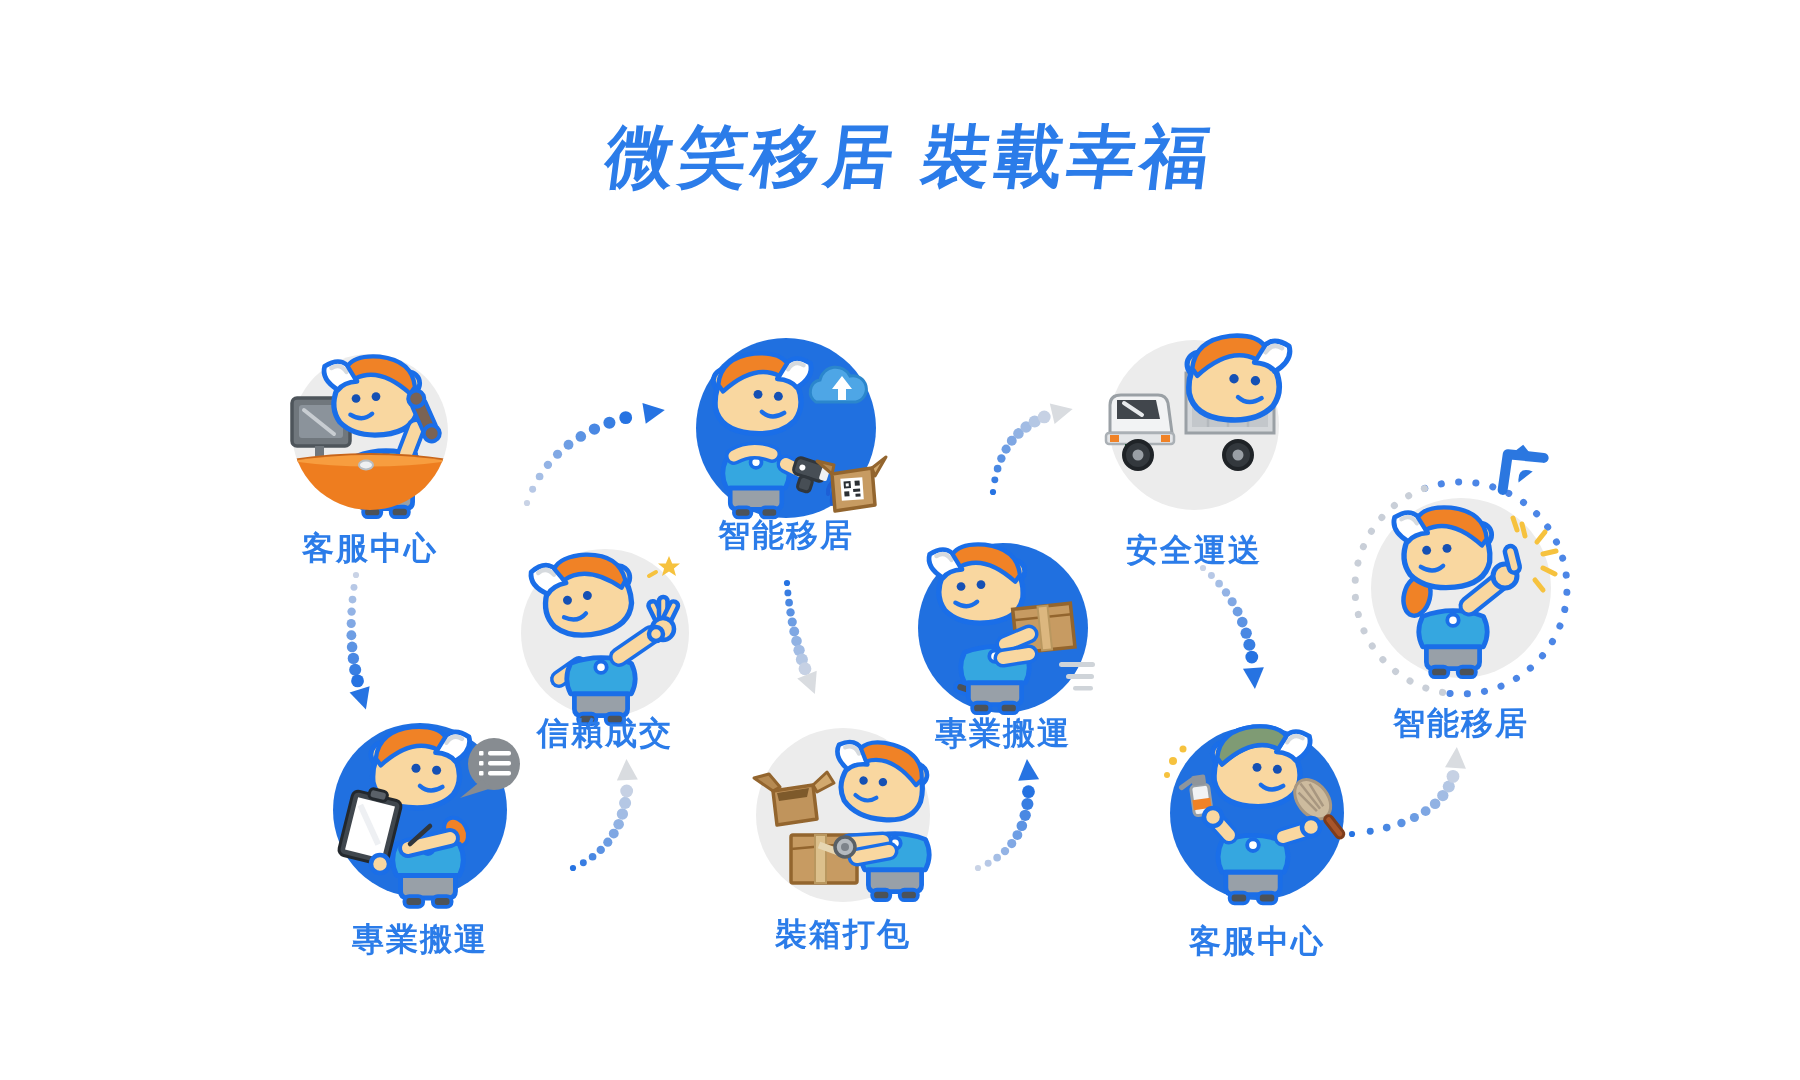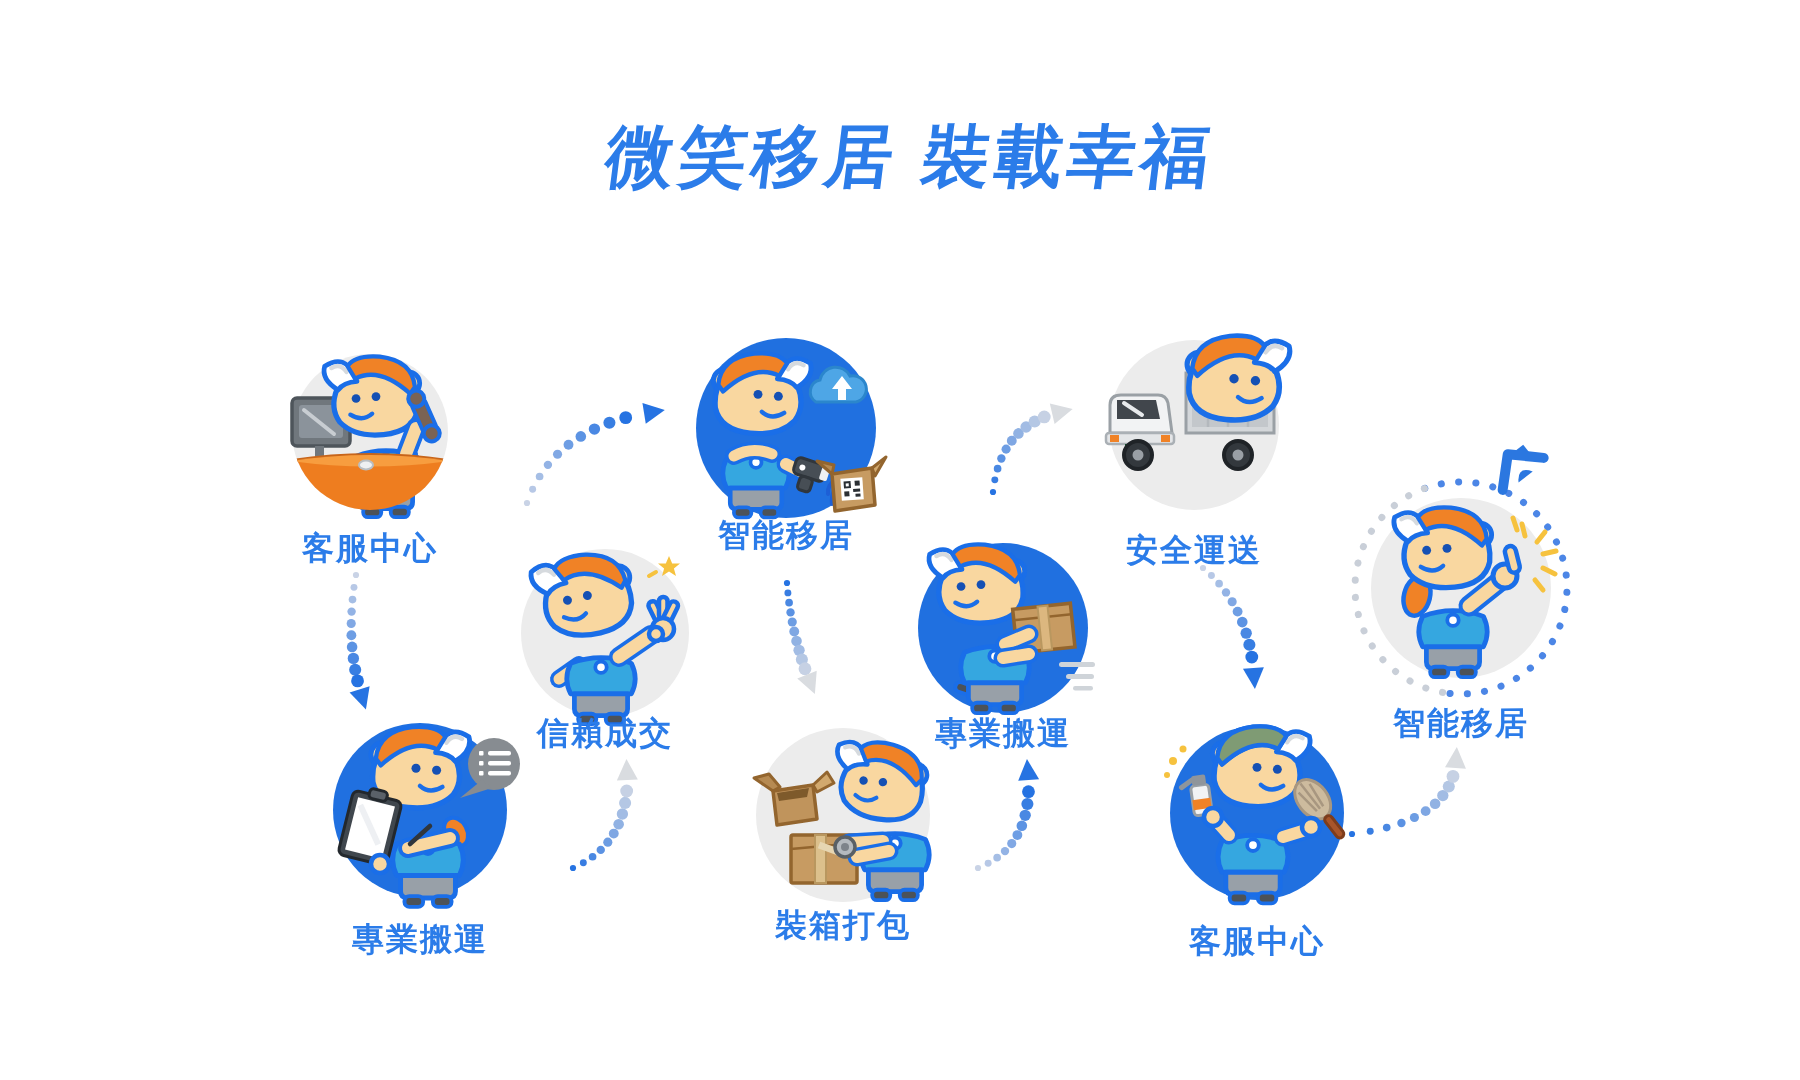--- a/index.html
+++ b/index.html
@@ -189,21 +189,21 @@
       <path d="M-52,34 L14,28" stroke="#93652e" stroke-width="2.5"></path>
       <rect x="-28" y="20" width="11" height="48" fill="#dcc08c" stroke="#b9975f" stroke-width="2"></rect>
       <path d="M40,26 L6,28" stroke="#1a6ee8" stroke-width="19" stroke-linecap="round"></path>
       <path d="M40,26 L6,28" stroke="#f9d7a0" stroke-width="12" stroke-linecap="round"></path>
       <path d="M46,36 L14,42" stroke="#1a6ee8" stroke-width="19" stroke-linecap="round"></path>
       <path d="M46,36 L14,42" stroke="#f9d7a0" stroke-width="12" stroke-linecap="round"></path>
       <path d="M-2,38 L-24,30" stroke="#e6d6b2" stroke-width="7"></path>
       <circle cx="2" cy="32" r="10" fill="#b4b9be" stroke="#596066" stroke-width="3.5"></circle>
       <circle cx="2" cy="32" r="4" fill="#7d838a"></circle>
     </svg>
-    <div class="step-label" style="top:89px">裝箱打包</div>
+    <div class="step-label" style="top:98px">裝箱打包</div>
   </div>
 
   <div class="step" style="left:1003px;top:628px">
     <svg class="scene" viewBox="-130 -130 260 260">
       <circle r="85" fill="#2070e0"></circle>
       <g fill="#cfd4d9">
         <rect x="56" y="34" width="36" height="5" rx="2.5"></rect>
         <rect x="63" y="46" width="28" height="5" rx="2.5"></rect>
         <rect x="70" y="58" width="20" height="4.5" rx="2.2"></rect>
       </g>

